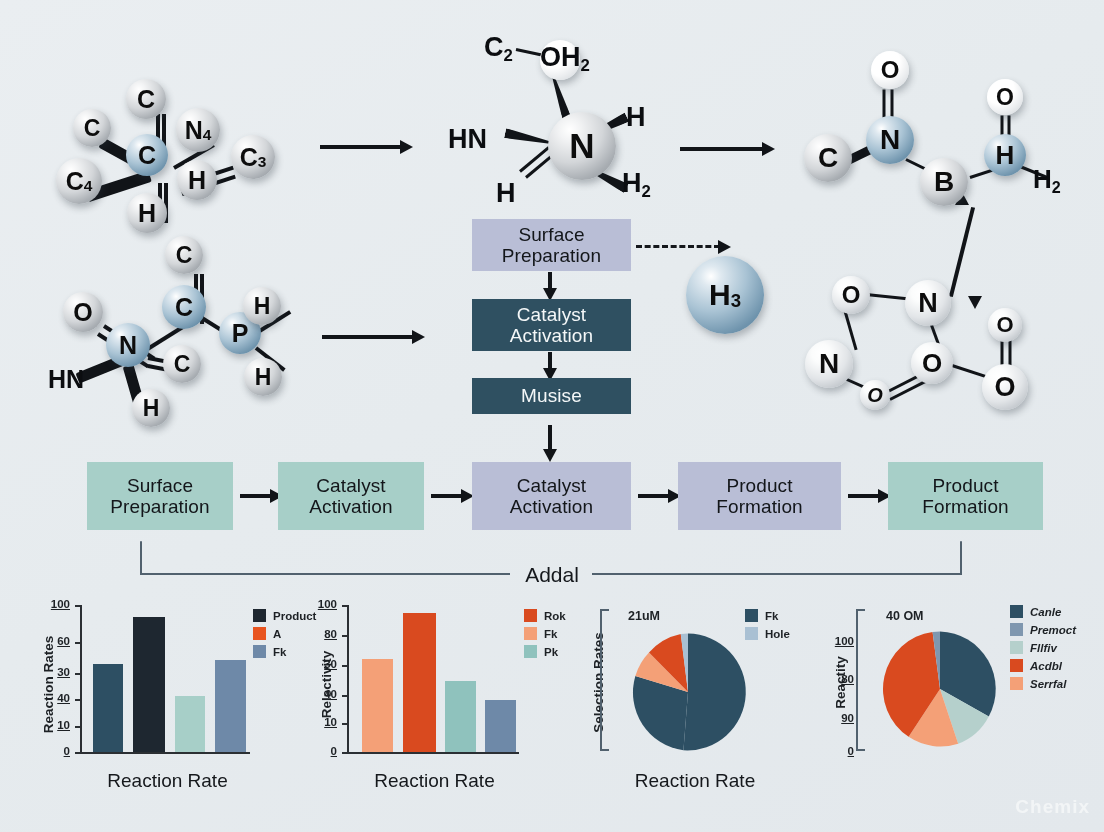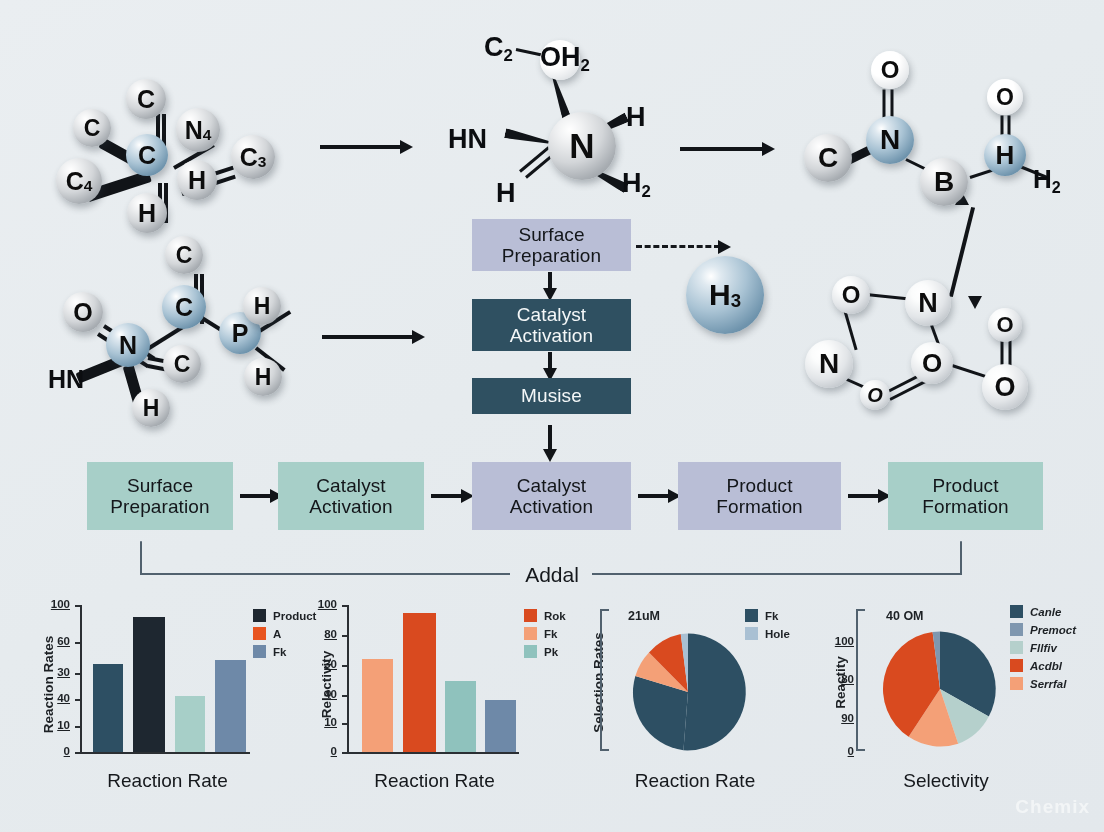--- a/index.html
+++ b/index.html
@@ -522,18 +522,17 @@
       <div class="lgrow">
         <span class="lgsw" style="background:#d94a1f;"></span>
         <span class="lgtx">Acdbl</span>
       </div>
       <div class="lgrow">
         <span class="lgsw" style="background:#f4a077;"></span>
         <span class="lgtx">Serrfal</span>
       </div>
     </div>
 
-    <div class="xlab" style="left:36px;top:175px;width:180px;">Selectivity</div>
   </div>
 
   <div class="watermark">Chemix</div>
 
 </div>
 
 </body></html>

